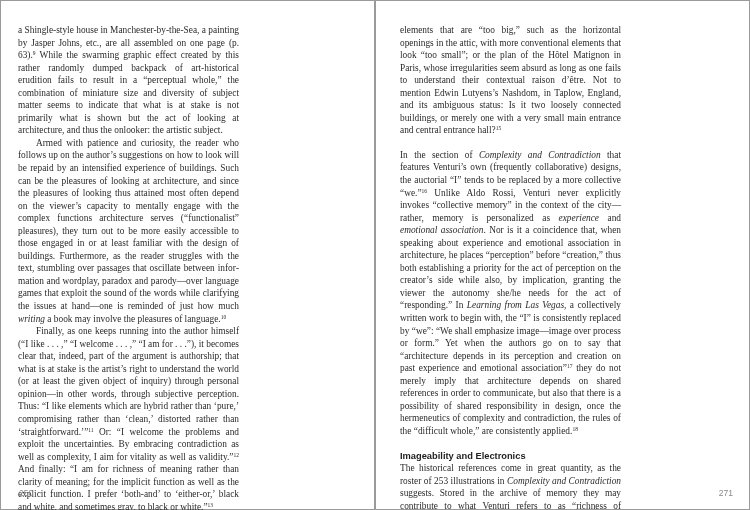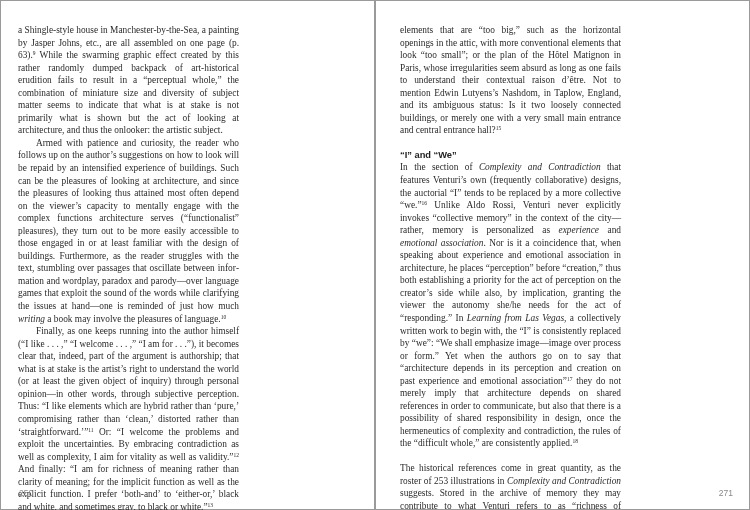--- a/index.html
+++ b/index.html
@@ -76,26 +76,26 @@
   </div>
 
   <div class="gutter"></div>
 
   <div class="page right">
     <div class="col">
       <div id="right-intro">
           <p>elements that are “too big,” such as the horizontal openings in the attic, with more conventional elements that look “too small”; or the plan of the Hôtel Matignon in Paris, whose irregularities seem absurd as long as one fails to understand their contextual raison d’être. Not to mention Edwin Lutyens’s Nashdom, in Taplow, England, and its ambiguous status: Is it two loosely connected buildings, or merely one with a very small main entrance and central entrance hall?<sup>15</sup></p>
         </div>
       <div class="sec1">
-        <h3 class="subhead">“I” and “We”</h3>
         <div id="sec0-body">
             <p>In the section of <em>Complexity and Contradiction</em> that features Venturi’s own (frequently collaborative) designs, the auctorial “I” tends to be replaced by a more collective “we.”<sup>16</sup> Unlike Aldo Rossi, Venturi never explicitly invokes “collective mem­ory” in the context of the city—rather, memory is personalized as <em>experience</em> and <em>emotional association</em>. Nor is it a coincidence that, when speaking about experience and emotional associa­tion in architecture, he places “perception” before “creation,” thus both establishing a priority for the act of perception on the creator’s side while also, by implication, granting the viewer the autonomy she/he needs for the act of “responding.” In <em>Learning from Las Vegas</em>, a collectively written work to begin with, the “I” is consistently replaced by “we”: “We shall emphasize image—image over process or form.” Yet when the authors go on to say that “architecture depends in its perception and creation on past experience and emotional association”<sup>17</sup> they do not merely imply that architecture depends on shared references in order to communicate, but also that there is a possibility of shared responsibility in design, once the hermeneutics of com­plexity and contradiction, the rules of the “difficult whole,” are consistently applied.<sup>18</sup></p>
           </div>
       </div>
       <div class="sec2">
+        <h3 class="subhead">Imageability and Electronics</h3>
         <div id="sec1-body">
             <p>The historical references come in great quantity, as the roster of 253 illustrations in <em>Complexity and Contradiction</em> suggests. Stored in the archive of memory they may contribute to what Venturi refers to as “richness of meaning” in design, provided this “richness” results not from mere accumulation but from the “difficult unity through inclusion.” This process will work (or fail to work) in the architect’s mind via accumulated perceptual recordings arrested in time under conditions of imageability—given that, as Venturi had already noted in 1953, “we see in per­ceptual wholes.” Thus it is as a visual unity, due to the finite, framed, and frontal character it shares with the painting in the</p>
           </div>
       </div>
     </div>
     <div class="folio">271</div>
   </div>
 </div>
 
 </body></html>

